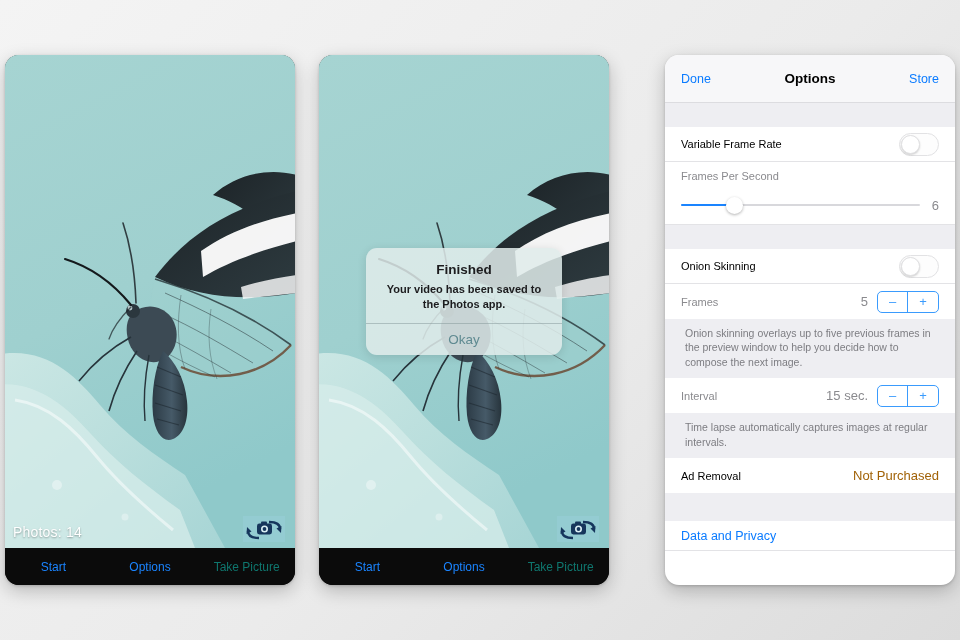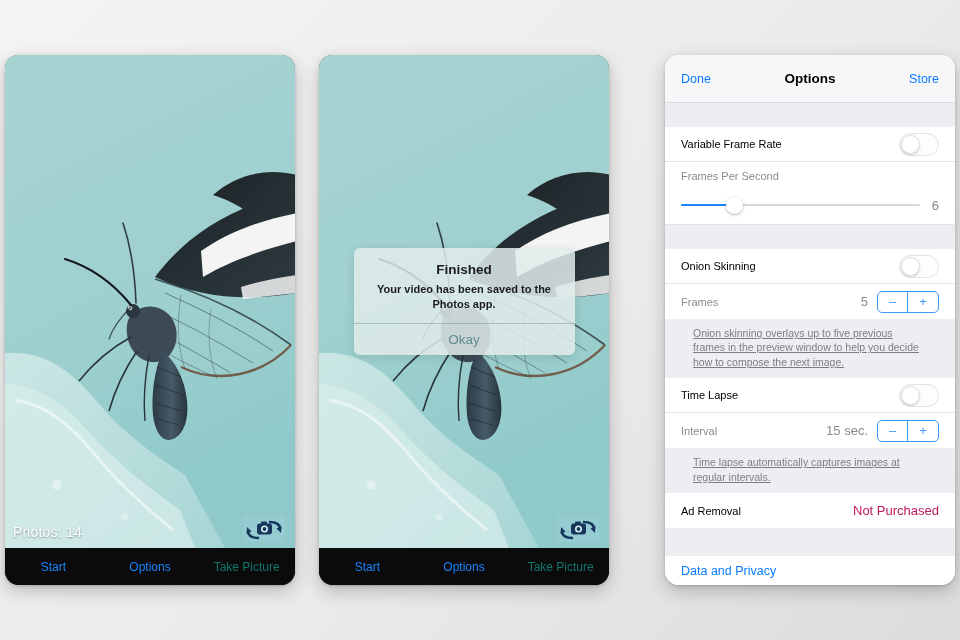--- a/index.html
+++ b/index.html
@@ -87,22 +87,22 @@
   
   .alert-overlay {
     position: absolute;
     inset: 0;
     display: flex;
     align-items: center;
     justify-content: center;
     bottom: 37px;
   }
   .alert {
-    width: 221px;
-    border-radius: 6px;
+    width: 196px;
+    border-radius: 11px;
     background: rgba(223, 235, 234, 0.86);
     overflow: hidden;
     box-shadow: 0 2px 10px rgba(0,0,0,.12);
   }
   .alert-body {
     padding: 14px 14px 12px;
     text-align: center;
   }
   .alert-title {
     font-size: 13.5px;
@@ -160,21 +160,21 @@
     min-height: 35px;
     display: flex;
     align-items: center;
     padding: 0 16px;
     border-bottom: 1px solid #e3e3e6;
   }
   .row.last { border-bottom: none; }
   .row .label { flex: 1 1 auto; font-size: 11px; }
   .row .label.muted { color: #8a8a8e; }
   .row .value { color: #8a8a8e; font-size: 13px; margin-right: 9px; }
-  .row .value.dark { color: #be185d; margin-right: 0; }
+  .row .value.dark { color: #a16207; margin-right: 0; }
 
   
   .toggle {
     width: 40px; height: 23px;
     border-radius: 12px;
     background: #fdfdfd;
     border: 1px solid #e2e2e4;
     position: relative;
     flex: 0 0 auto;
   }
@@ -241,25 +241,24 @@
     flex: 1 1 50%;
     text-align: center;
     line-height: 20px;
     color: #3a9bfd;
     font-size: 13px;
   }
   .stepper div:first-child { border-right: 1px solid #3a9bfd; }
 
   .note {
     background: #eeeef2;
-    padding: 7px 28px 9px;
+    padding: 7px 20px 9px;
     font-size: 10.5px;
     line-height: 1.38;
     color: #7d7d82;
-    text-decoration: underline;
   }
 
   .link-row {
     height: 30px;
     display: flex;
     align-items: center;
     padding: 10px 16px;
     color: #0a7bff;
     font-size: 12.5px;
     border-bottom: 1px solid #e3e3e6;
@@ -471,26 +470,20 @@
         <div class="stepper">
           <div>–</div>
           <div>+</div>
         </div>
       </div>
     </div>
 
     <div class="note">Onion skinning overlays up to five previous frames in the preview window to help you decide how to compose the next image.</div>
 
     <div class="grp">
-      <div class="row">
-        <div class="label">Time Lapse</div>
-        <div class="toggle">
-          <div class="knob"></div>
-        </div>
-      </div>
       <div class="row last">
         <div class="label muted">Interval</div>
         <div class="value">15 sec.</div>
         <div class="stepper">
           <div>–</div>
           <div>+</div>
         </div>
       </div>
     </div>
 

